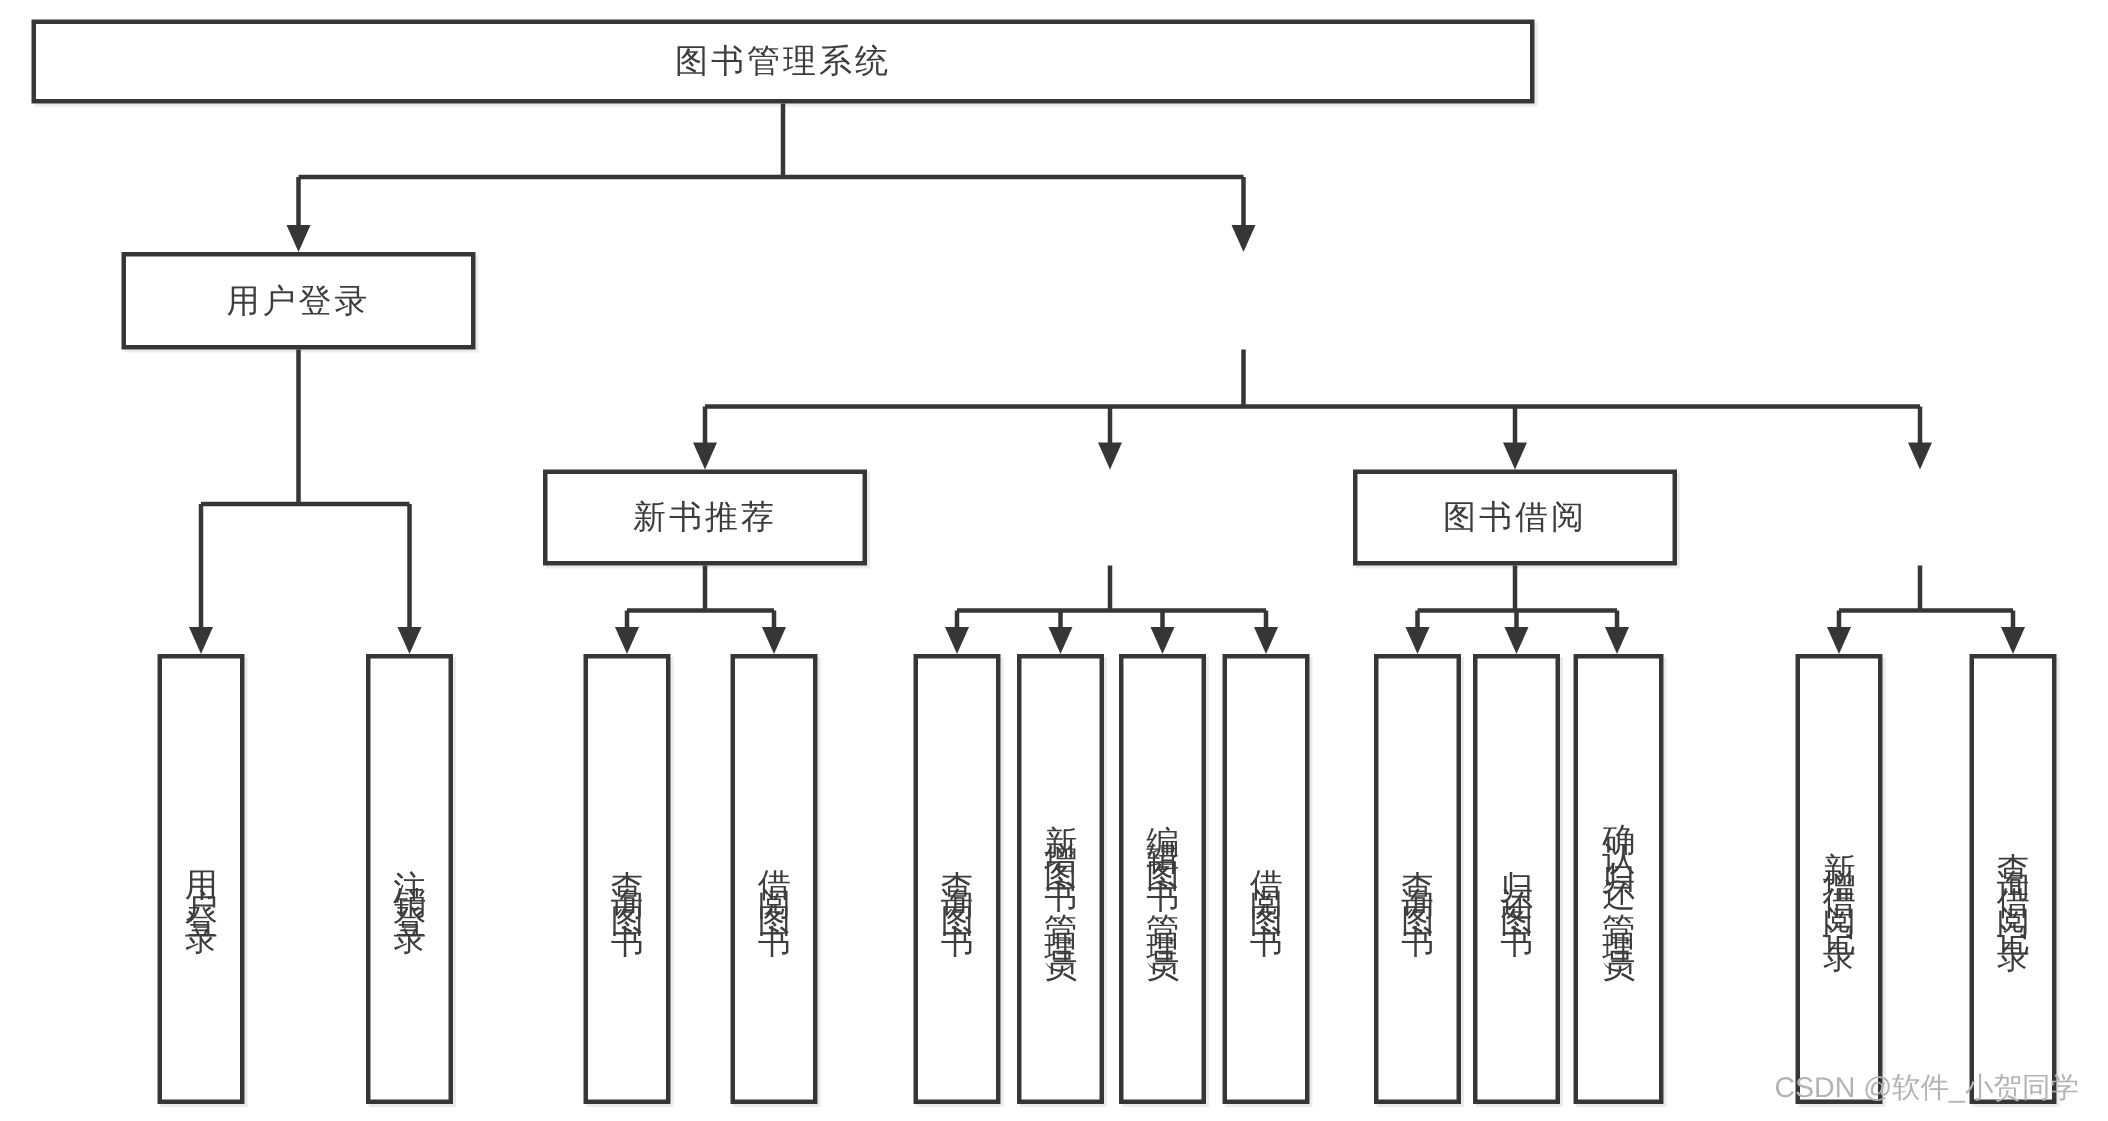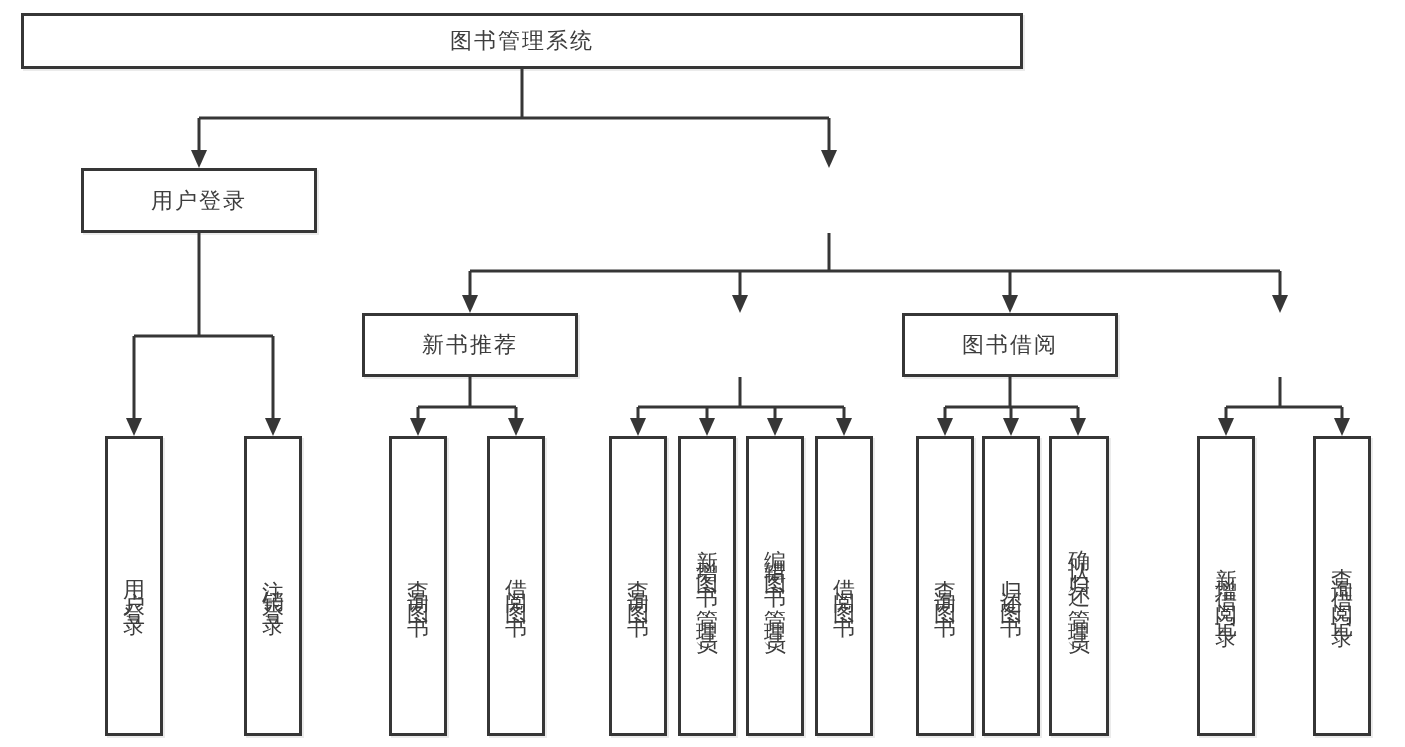--- a/index.html
+++ b/index.html
@@ -152,13 +152,14 @@
     <path class="stem" d="M1010 377 V407 M945 407 H1078 M945 407 V420 M1011 407 V420 M1078 407 V420"></path>
     <path class="head" d="M937 418 L953 418 L945 436 Z"></path>
     <path class="head" d="M1003 418 L1019 418 L1011 436 Z"></path>
     <path class="head" d="M1070 418 L1086 418 L1078 436 Z"></path>
 
     <path class="stem" d="M1280 377 V407 M1226 407 H1342 M1226 407 V420 M1342 407 V420"></path>
     <path class="head" d="M1218 418 L1234 418 L1226 436 Z"></path>
     <path class="head" d="M1334 418 L1350 418 L1342 436 Z"></path>
   </svg>
 
+  <div class="watermark">CSDN @软件_小贺同学</div>
 </div>
 
 </body></html>

